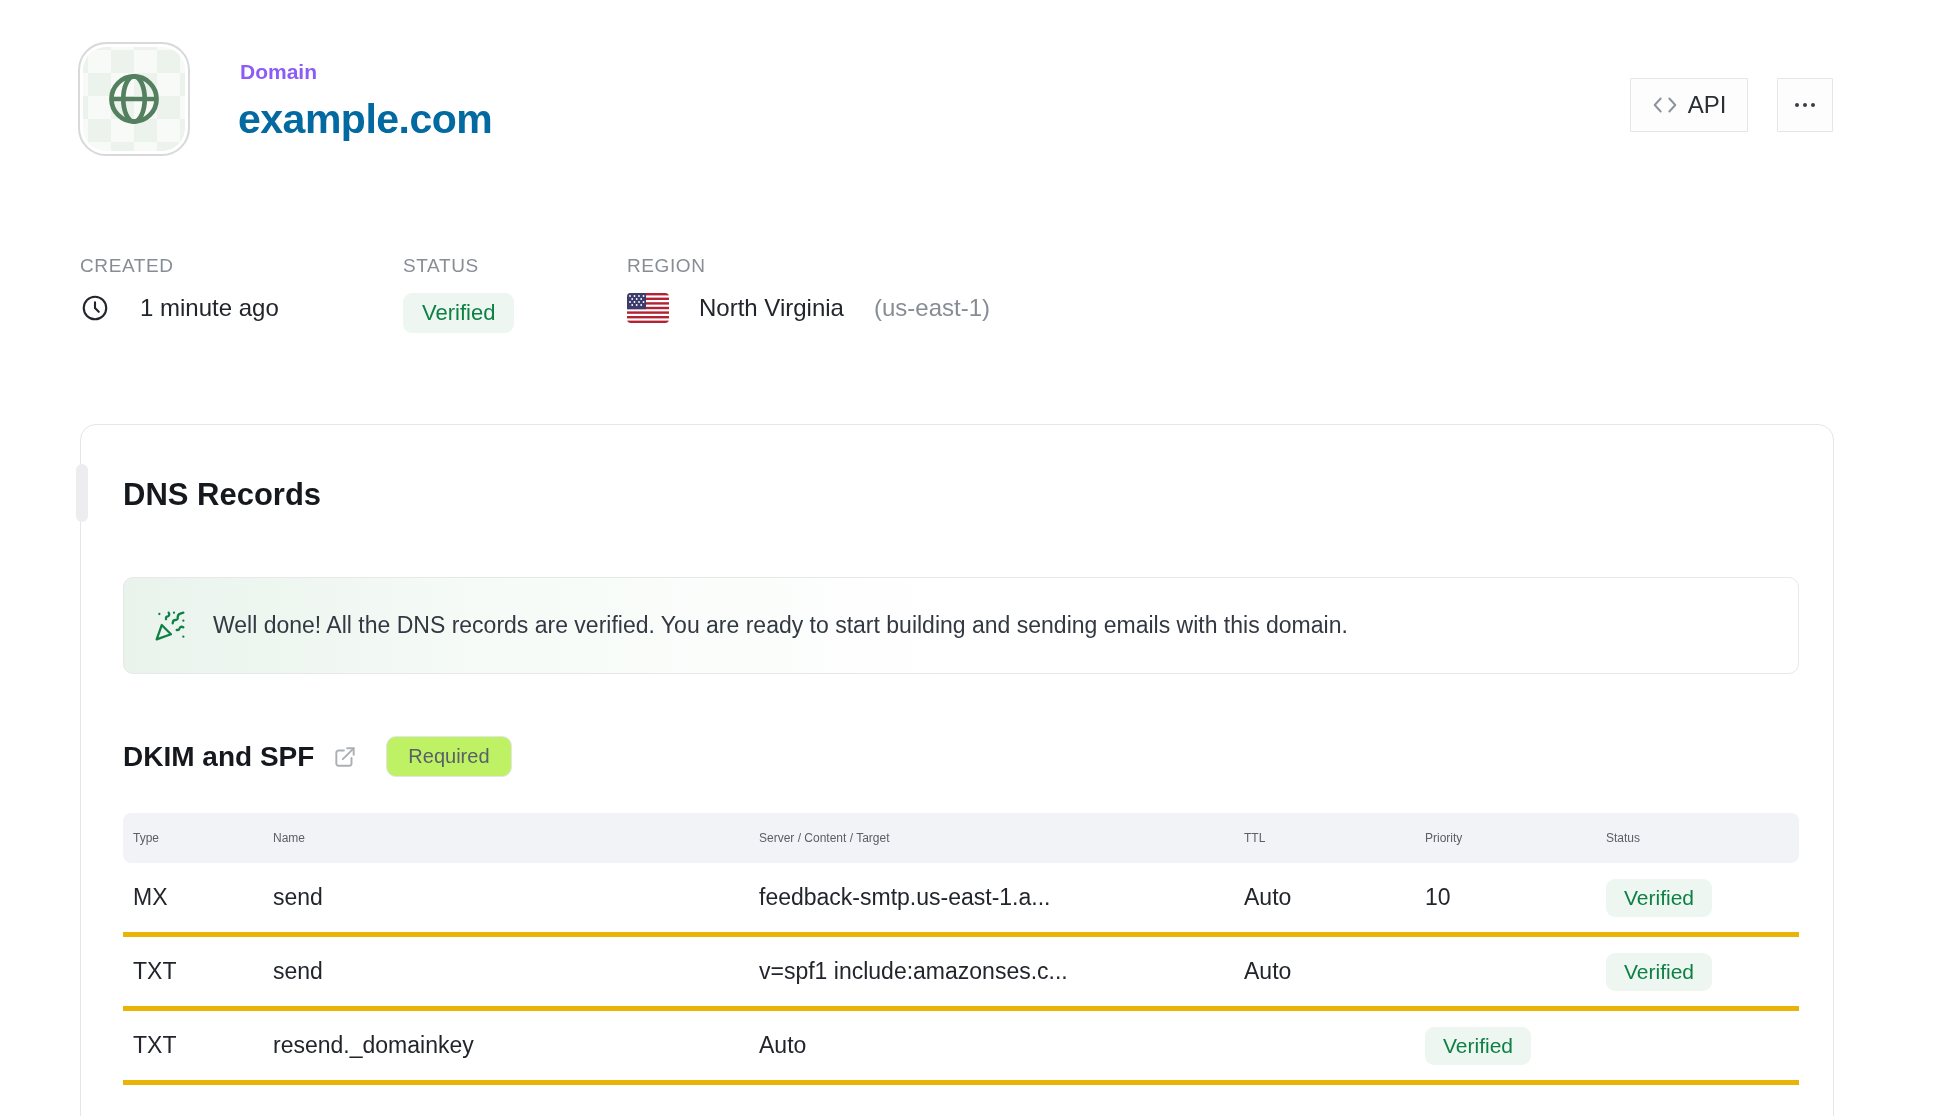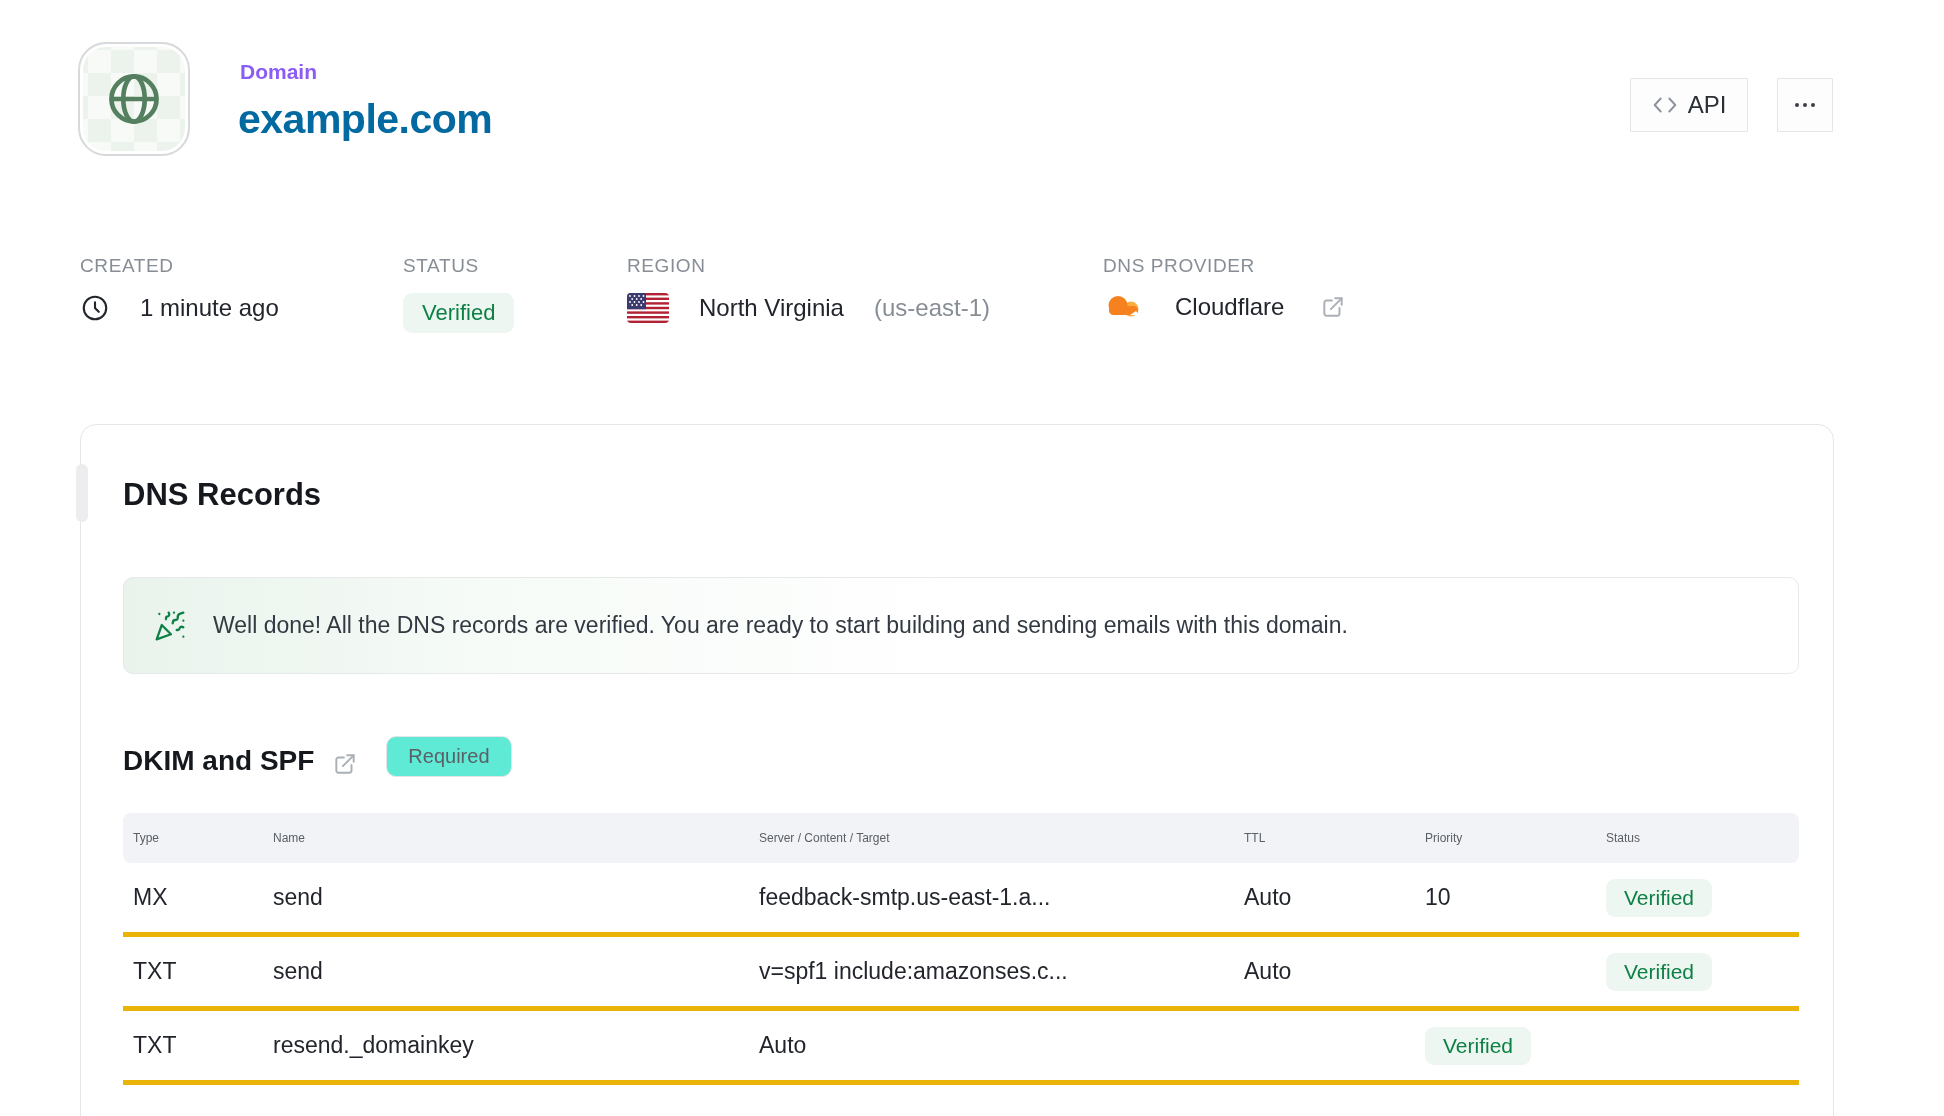--- a/index.html
+++ b/index.html
@@ -87,28 +87,28 @@
   }
   .banner {
     margin-top:64px; height:97px;
     border:1px solid #e7e8ea; border-radius:10px;
     background:linear-gradient(90deg, #e9f3ec 0%, #f6fbf7 22%, #ffffff 50%);
     display:flex; align-items:center; gap:27px;
     padding:0 30px;
     font-size:23px; color:#333942;
   }
   .section-head {
-    margin-top:62px; display:flex; align-items:flex-end; gap:18px;
+    margin-top:62px; display:flex; align-items:center; gap:18px;
   }
   .section-head h3 { font-size:28px; font-weight:700; color:#15191e; }
   .pill-required {
     margin-left:10px;
     padding:8px 21px;
     border:1px solid #e3e5e8; border-radius:10px;
-    font-size:20px; color:#596067; background:#5eead4;
+    font-size:20px; color:#596067; background:#bef264;
   }
 
   
   .table { margin-top:36px; }
   .tr {
     display:grid;
     grid-template-columns:140px 486px 485px 181px 181px 1fr;
     align-items:center;
     padding-left:10px;
   }
@@ -213,41 +213,20 @@
               <circle cx="9.7" cy="12" r="0.9"></circle>
               <circle cx="14.2" cy="12" r="0.9"></circle>
           </g>
         </svg>
       </span>
       <span>North Virginia</span>
       <span class="muted">(us-east-1)</span>
     </div>
   </div>
 
-  <div class="meta-col meta-dns">
-    <div class="meta-label">DNS PROVIDER</div>
-    <div class="meta-value">
-      <span class="icon">
-        <svg width="42" height="28" viewBox="0 0 42 28">
-          <circle cx="28" cy="16" r="7.5" fill="#fbad41"></circle>
-          <circle cx="15" cy="12.5" r="9.5" fill="#f6821f"></circle>
-          <rect x="6" y="13" width="29" height="9" rx="4.5" fill="#f6821f"></rect>
-          <path d="M27 22 l6 -4 3 4 z" fill="#fff"></path>
-        </svg>
-      </span>
-      <span>Cloudflare</span>
-      <span class="icon" style="margin-left:6px;">
-        <svg width="26" height="26" viewBox="0 0 24 24" fill="none" stroke="#aab0b6" stroke-width="1.8" stroke-linecap="round" stroke-linejoin="round">
-          <path d="M18 13v5a2 2 0 0 1-2 2H6a2 2 0 0 1-2-2V8a2 2 0 0 1 2-2h5"></path>
-          <polyline points="14,4 20,4 20,10"></polyline>
-            <line x1="10" y1="14" x2="20" y2="4"></line>
-        </svg>
-      </span>
-    </div>
-  </div>
 
   <section class="card">
     <h2>DNS Records</h2>
 
     <div class="banner">
       <span class="icon">
         <svg width="32" height="32" viewBox="0 0 24 24" fill="none" stroke="#0e8045" stroke-width="1.7" stroke-linecap="round" stroke-linejoin="round">
           <path d="M5.8 11.3 2 22l10.7-3.79z"></path>
           <path d="M4 3h.01"></path>
             <path d="M22 8h.01"></path>

